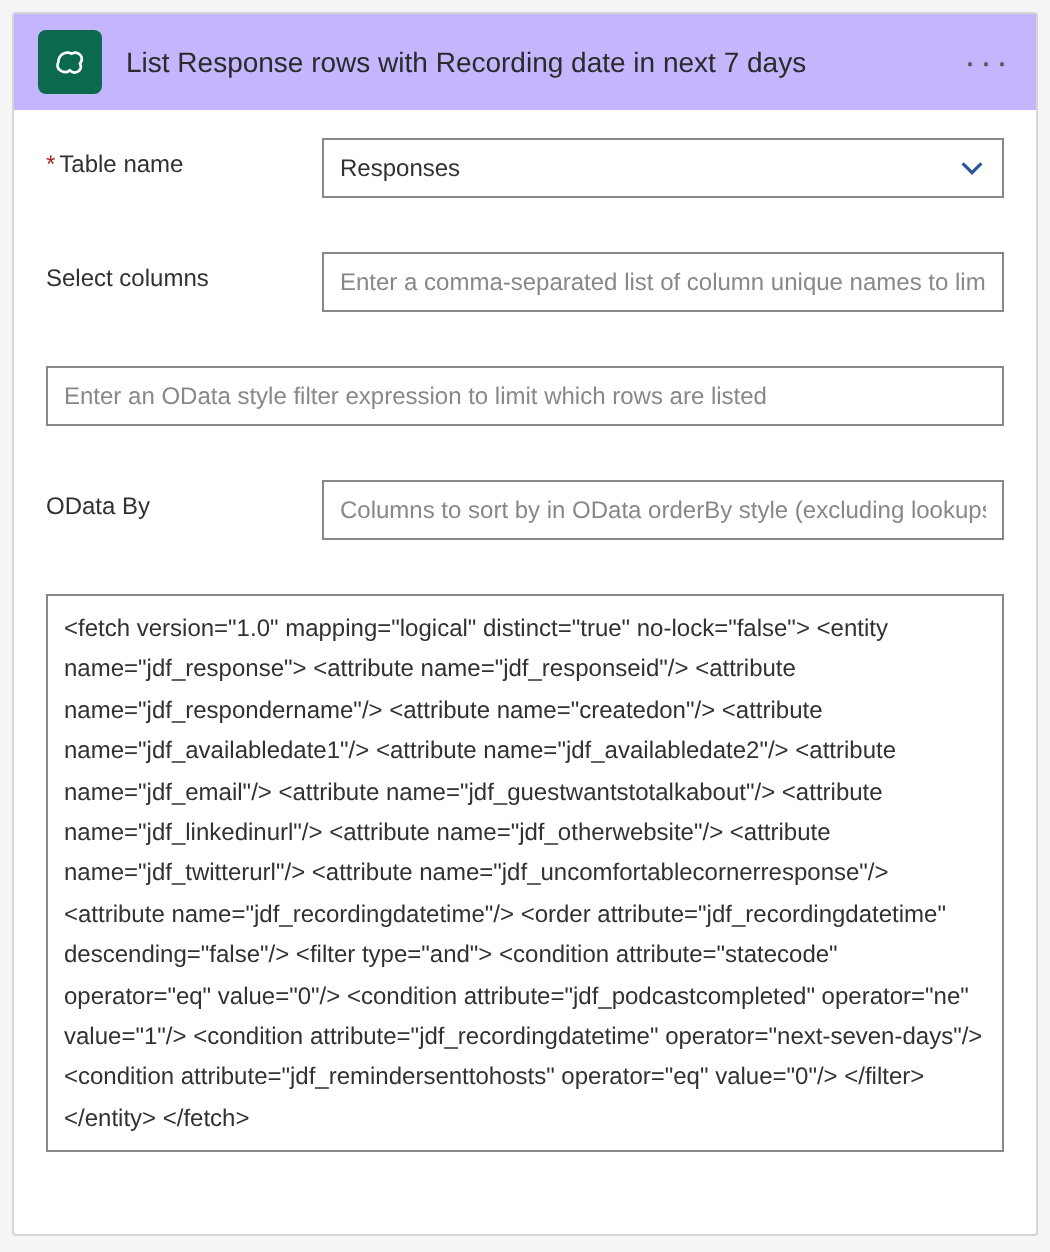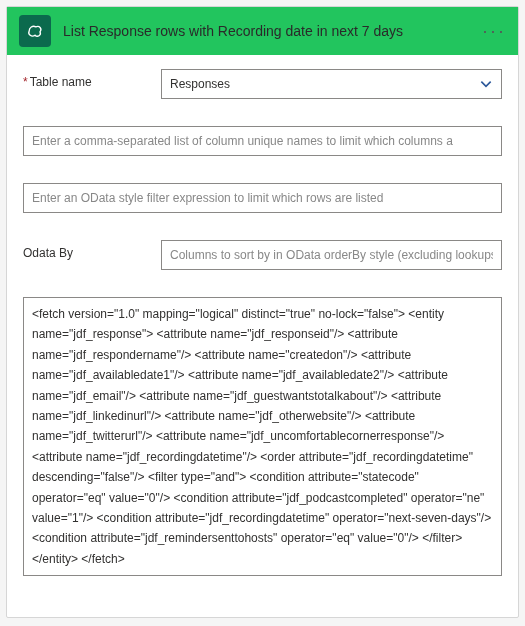--- a/index.html
+++ b/index.html
@@ -12,21 +12,21 @@
   }
   .card {
     width: 513px;
     background: #fff;
     border: 1px solid #d6d6d6;
     border-radius: 2px;
   }
   .header {
     display: flex;
     align-items: center;
-    background: #22c55e;
+    background: #c4b5fd;
     padding: 8px 12px;
     gap: 12px;
   }
   .header-icon {
     width: 32px;
     height: 32px;
     background: #0b6a4d;
     border-radius: 4px;
     display: flex;
     align-items: center;
@@ -144,37 +144,38 @@
           <span class="chevron">
             <svg viewBox="0 0 12 12">
                 <path d="M2 4 L6 8 L10 4" stroke="#2b579a" stroke-width="1.4" fill="none"></path>
               </svg>
           </span>
         </div>
       </div>
     </div>
 
     <div class="row">
+      <div class="row-label">Select columns</div>
       <div class="row-field">
         <div class="input-box">
           <input type="text" placeholder="Enter a comma-separated list of column unique names to limit which columns a" style="">
         </div>
       </div>
     </div>
 
     <div class="row">
       <div class="row-field">
         <div class="input-box">
           <input type="text" placeholder="Enter an OData style filter expression to limit which rows are listed" style="">
         </div>
       </div>
     </div>
 
     <div class="row">
-      <div class="row-label">Odata By</div>
+      <div class="row-label">OData By</div>
       <div class="row-field">
         <div class="input-box">
           <input type="text" placeholder="Columns to sort by in OData orderBy style (excluding lookups)" style="">
         </div>
       </div>
     </div>
 
 
     <div class="row">
       <div class="row-field">

